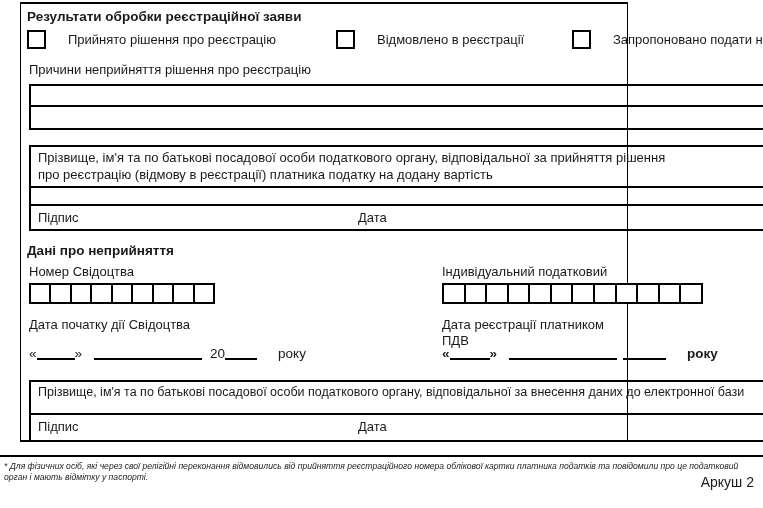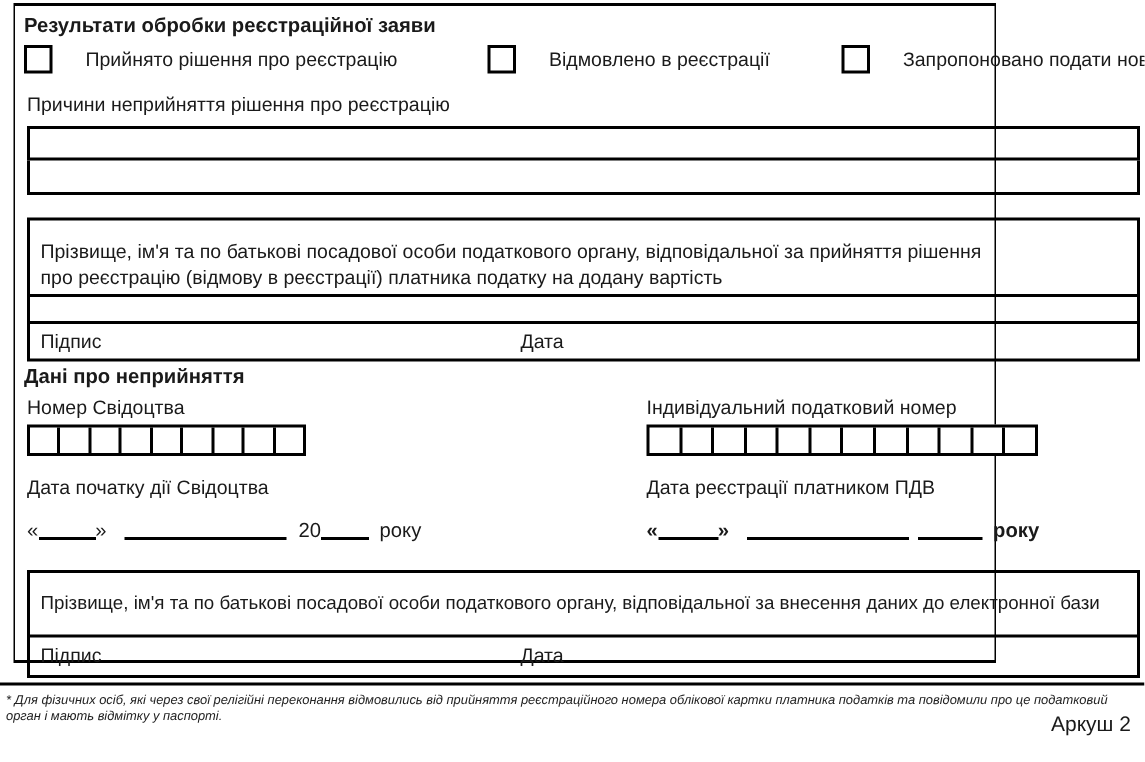--- a/index.html
+++ b/index.html
@@ -2,51 +2,51 @@
 <html><head>
 <meta charset="utf-8">
 <style>
   html,body{margin:0;padding:0;background:#fff;}
   body{
     width:763px;height:508px;position:relative;overflow:hidden;
     font-family:"Liberation Sans","DejaVu Sans",sans-serif;
     color:#1a1a1a;
   }
   .frame{
-    position:absolute;left:9px;top:2px;width:655px;height:440px;
+    position:absolute;left:20px;top:2px;width:608px;height:440px;
     border-top:2px solid #000;border-left:1px solid #000;
     border-right:1px solid #000;border-bottom:2px solid #000;
     box-sizing:border-box;
   }
   .abs{position:absolute;}
   .t13{font-size:13px;line-height:16px;}
   .t14b{font-size:13.5px;font-weight:bold;line-height:17px;}
   .cb-item{display:flex;align-items:flex-start;}
   .cb-box{width:19px;height:19px;border:2px solid #000;box-sizing:border-box;background:#fff;flex:0 0 auto;}
   .cb-label{margin-left:22px;font-size:13px;line-height:20px;white-space:nowrap;}
   .reason-rows{position:absolute;left:8px;top:80px;width:742px;}
   .reason-row{height:23px;border:2px solid #000;box-sizing:border-box;}
   .reason-row + .reason-row{border-top:none;}
   .bigbox{position:absolute;left:8px;width:742px;border:2px solid #000;box-sizing:border-box;}
-  .bigbox .desc{padding:12px 7px 3px 7px;font-size:13px;line-height:17px;}
+  .bigbox .desc{padding:2px 7px 3px 7px;font-size:13px;line-height:17px;}
   .bigbox .desc.narrow{max-width:648px;}
   .bigbox .desc.oneline{font-size:12.5px;white-space:nowrap;overflow:hidden;}
   .divider{border-top:2px solid #000;height:0;}
   .fillrow{height:16px;}
   .sigrow{position:relative;height:23px;}
   .sigrow .sig-label{position:absolute;left:7px;top:4px;font-size:13px;}
   .sigrow .date-label{position:absolute;left:327px;top:4px;font-size:13px;}
   .cells{display:flex;border:2px solid #000;box-sizing:border-box;height:21px;background:#fff;}
   .cells .cell{flex:1 1 0;border-right:2px solid #000;}
   .cells .cell:last-child{border-right:none;}
   .dateline{font-size:13.5px;white-space:nowrap;}
   .blank{display:inline-block;border-bottom:2px solid #000;height:13px;vertical-align:-2px;}
   .b38{width:38px;}.b42{width:40px;}.b108{width:108px;margin-left:12px;}
   .b32{width:32px;}.b45{width:43px;margin-left:6px;}
-  .yr{margin-left:7px;}
+  .yr{margin-left:21px;}
   .cent{margin-left:8px;}
   .foot-sep{position:absolute;left:0;top:455px;width:763px;height:2px;background:#000;}
   .footnote{
     position:absolute;left:4px;top:461px;width:755px;
     font-size:8.6px;line-height:11px;font-style:italic;color:#222;
   }
   .sheet{position:absolute;right:9px;top:474px;font-size:14px;}
 </style>
 </head>
 <body>

